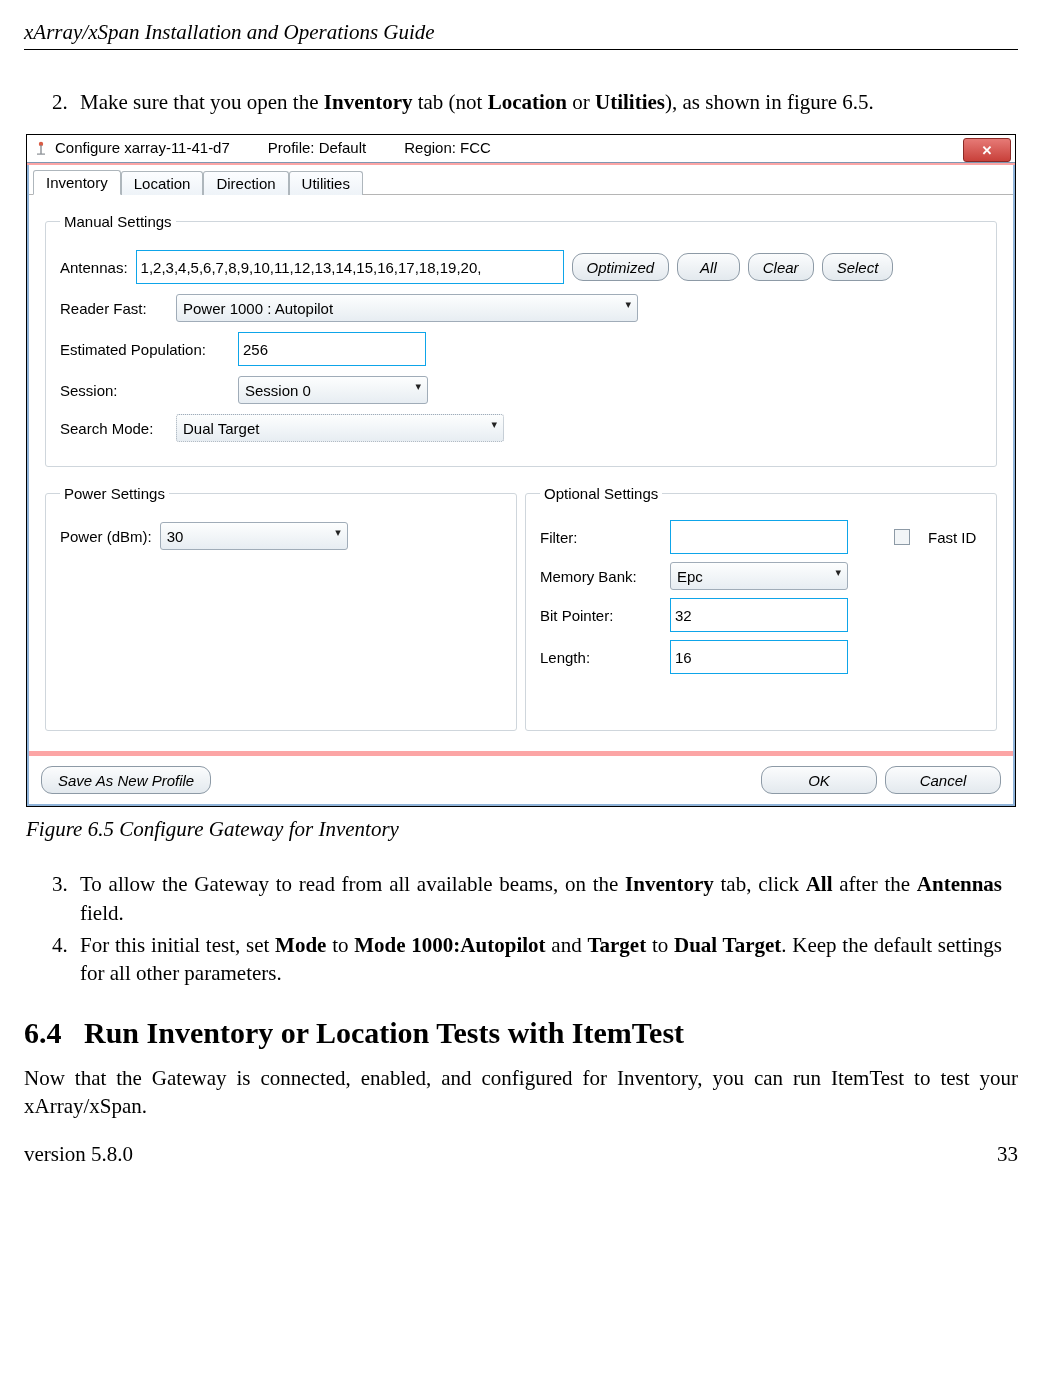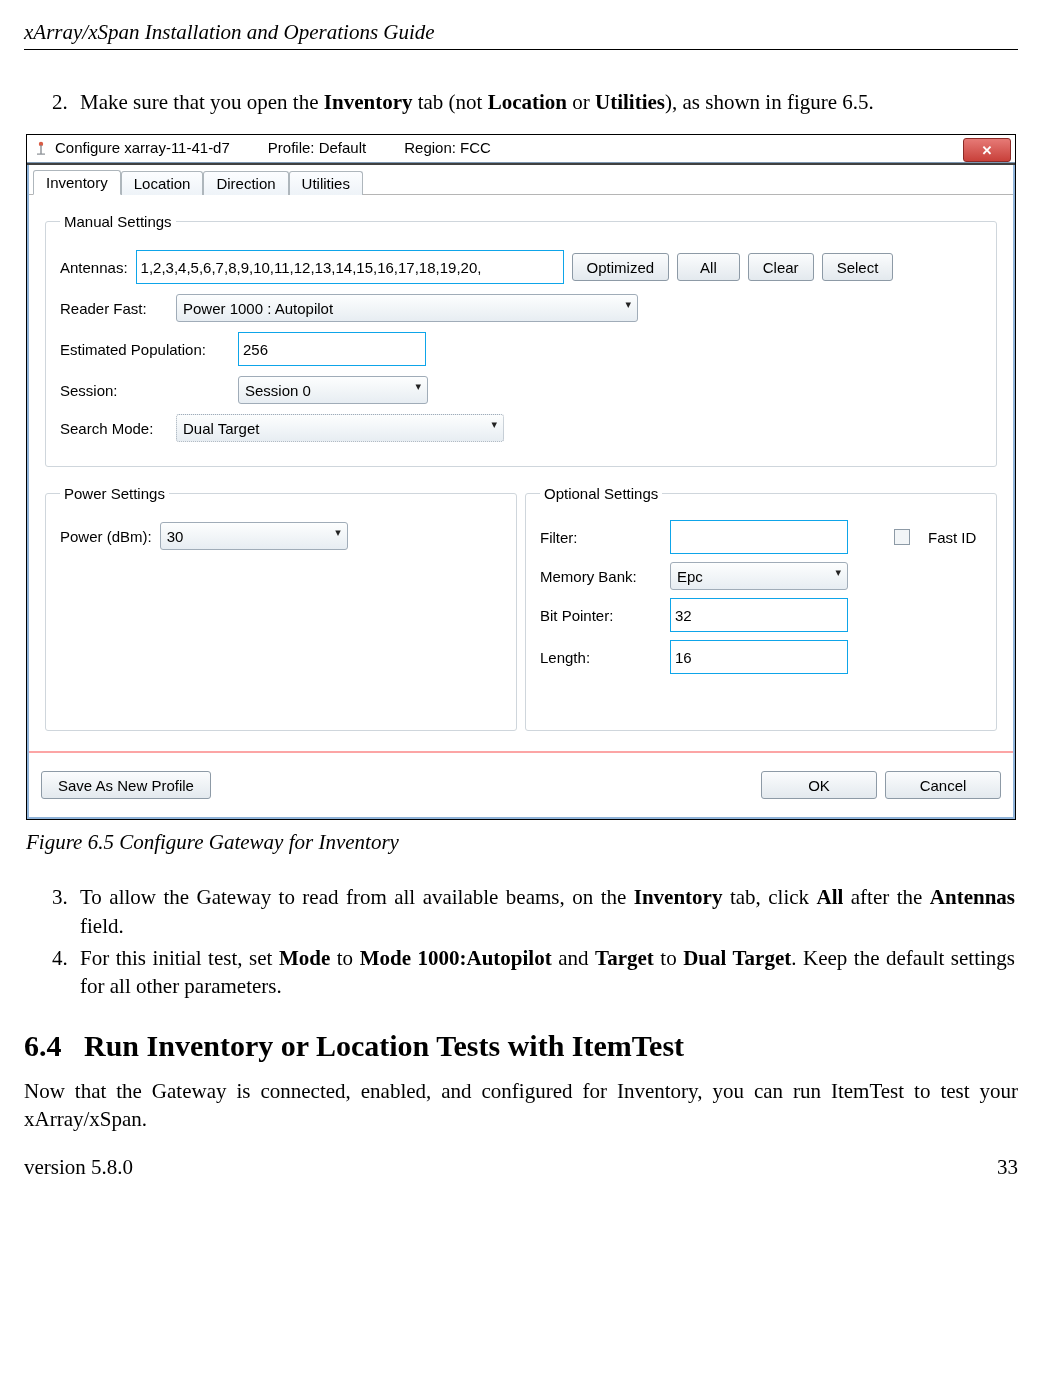--- a/index.html
+++ b/index.html
@@ -21,38 +21,38 @@
     padding-bottom: 4px;
     margin-bottom: 38px;
   }
   .body-text {
     font-size: 21px;
     line-height: 1.35;
   }
   ol.instr {
     list-style: none;
     padding-left: 28px;
-    margin: 0 3px 18px 0;
+    margin: 0 16px 18px 0;
   }
   ol.instr li {
     text-indent: -28px;
     padding-left: 28px;
     margin-bottom: 4px;
     text-align: justify;
   }
   ol.instr li .num {
     display: inline-block;
     width: 28px;
     text-indent: 0;
   }
   .win {
     font-family: "Segoe UI", Tahoma, sans-serif;
     font-size: 15px;
     border: 1px solid #000;
-    background: #404040;
+    background: #fca5a5;
     margin: 18px 2px 10px 2px;
   }
   .titlebar {
     display: flex;
     align-items: center;
     background: #fff;
     padding: 4px 6px 6px 6px;
     position: relative;
     border-bottom: 1px solid #7e98b3;
   }
@@ -146,32 +146,32 @@
     content:"▾";
     position:absolute; right:6px; top:3px;
     font-size:11px;color:#222;
   }
   .btn {
     border:1px solid #8d9aa6;
     background: linear-gradient(#fbfcfd,#e3e9ee);
     height:24px;
     padding: 1px 14px;
     font-family:inherit;font-size:15px;
-    border-radius:3px;
-    display:inline-flex;align-items:center;justify-content:center;
+    border-radius:11px;
+    display:inline-flex;align-items:center;justify-content:center;font-style:italic;
   }
   .two-col {
     display:flex; gap:8px;
   }
   .two-col fieldset { flex:1; }
   .opt-row { display:flex; align-items:center; margin:8px 0; gap:14px; }
   .opt-row .lbl { width:116px; }
   .bottombar {
-    border-top:2px solid #fca5a5;
-    padding:18px 12px;
+    border-top:5px solid #fca5a5;
+    padding:10px 12px;
     display:flex; align-items:center;
   }
   .bottombar .spacer{flex:1;}
   .figcap {
     font-style: italic;
     font-size:21px;
     margin: 6px 2px 28px 2px;
   }
   h2.sec {
     font-weight:bold;

